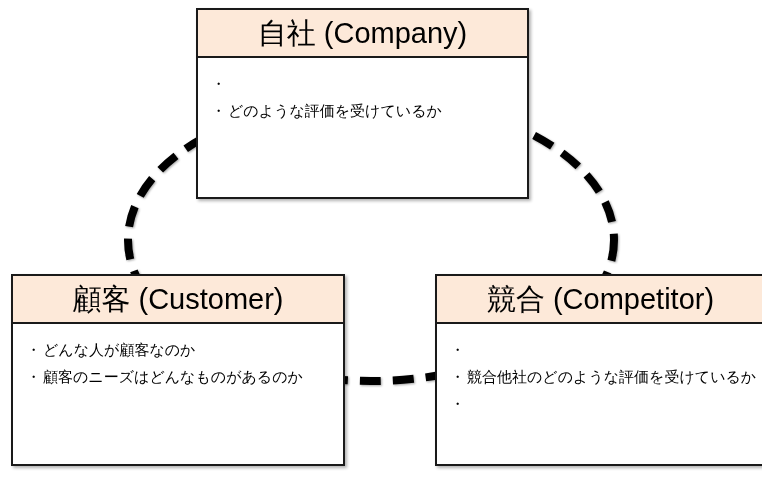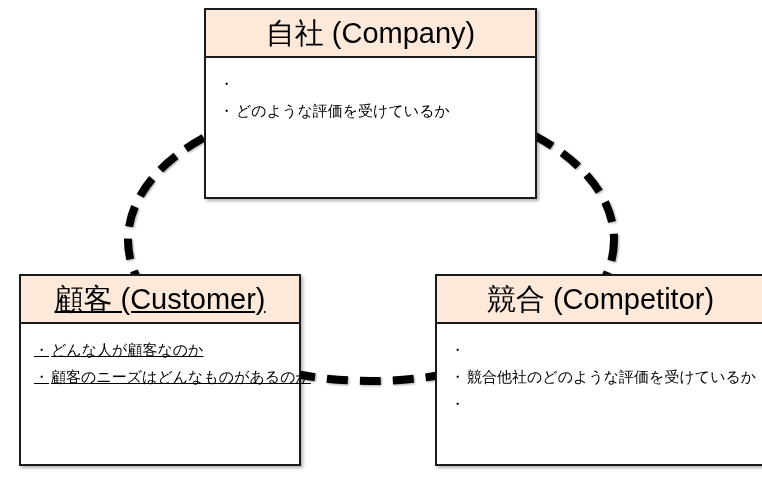--- a/index.html
+++ b/index.html
@@ -34,22 +34,22 @@
     stroke-width: 8;
     stroke-dasharray: 21 12;
   }
   .box {
     position: absolute;
     box-sizing: border-box;
     border: 2px solid var(--border, #1a1a1a);
     background: #ffffff;
     box-shadow: 2px 2px 3px rgba(0,0,0,0.30);
   }
-  .box-company    { left: 204px; top: 8px;   width: 333px; height: 191px; }
-  .box-customer   { left: 19px;  top: 274px; width: 282px; height: 192px; text-decoration: underline; }
+  .box-company    { left: 196px; top: 8px;   width: 333px; height: 191px; }
+  .box-customer   { left: 11px;  top: 274px; width: 334px; height: 192px; }
   .box-competitor { left: 419px; top: 274px; width: 331px; height: 192px; margin-left: 16px; }
   .box-header {
     box-sizing: border-box;
     height: 48px;
     background: var(--header-fill, #FDE9D9);
     border-bottom: 2px solid var(--border, #1a1a1a);
     display: flex;
     align-items: center;
     justify-content: center;
     font-size: 29px;

